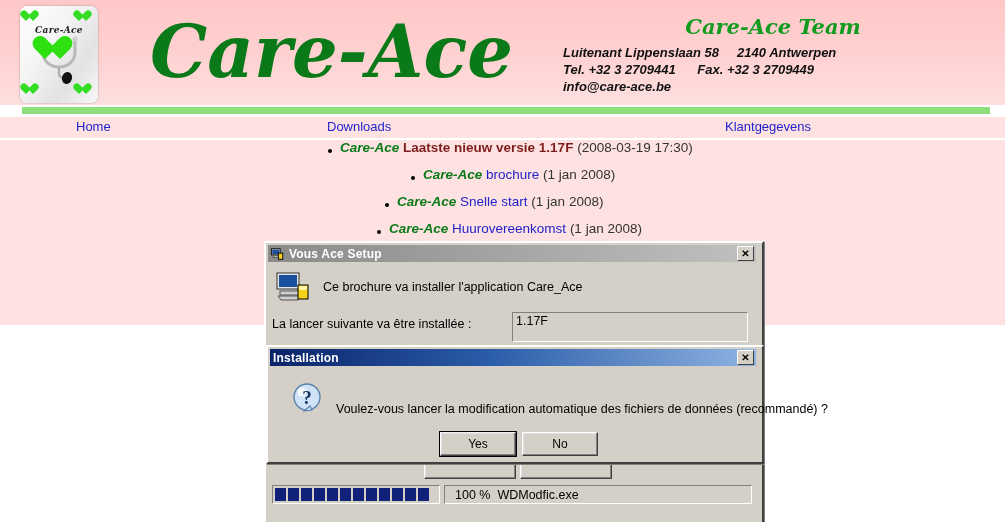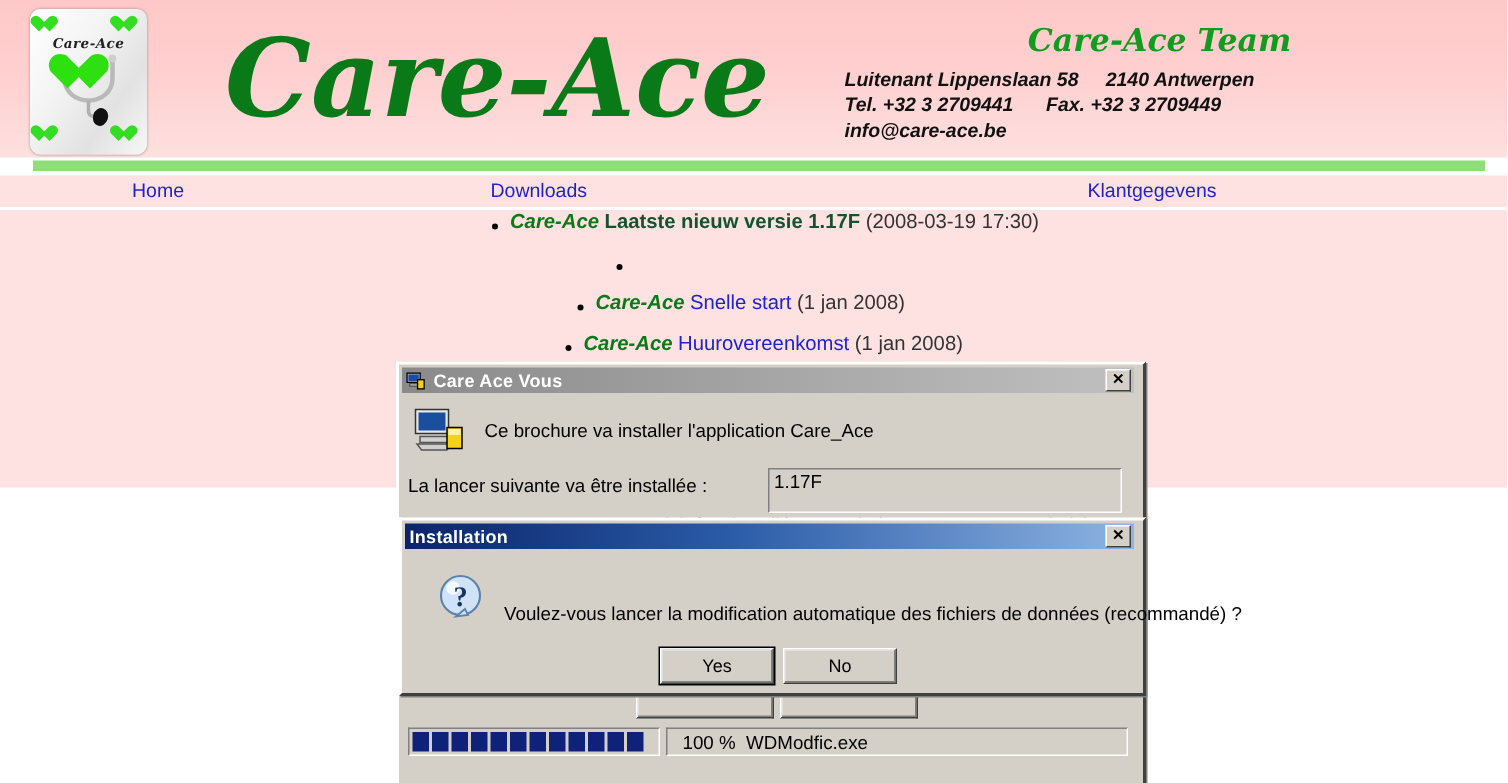--- a/index.html
+++ b/index.html
@@ -72,33 +72,33 @@
 
   .navband{
     position:absolute;left:0;top:117px;width:1005px;height:21px;
     background:#fde2e1;
   }
   .navrow{position:absolute;left:0;top:0;width:1005px;height:21px;}
   .navlink{
     position:absolute;top:2px;font-size:13px;color:#2222cc;text-decoration:none;
     cursor:pointer;
   }
-  .nav0{left:88px;text-align:center;} .nav1{left:327px;} .nav2{left:725px;}
+  .nav0{left:76px;text-align:center;} .nav1{left:327px;} .nav2{left:725px;}
 
   .content{
     position:absolute;left:0;top:140px;width:1005px;height:185px;
     background:#fde2e1;
   }
   .bullets{position:absolute;left:0;top:0;width:1005px;}
   .bline{position:relative;height:27px;font-size:13.5px;color:#111;white-space:nowrap;}
   .bline .bul{position:absolute;width:4px;height:4px;border-radius:50%;background:#000;top:9px;}
   .bline .txt{position:absolute;top:0;}
   .ca{color:#0a7a18;font-weight:bold;font-style:italic;}
   .lk{color:#2222cc;}
-  .lkb{color:#14532d;font-weight:bold;}
+  .lkb{color:#7f1d1d;font-weight:bold;}
   .dt{color:#333;}
   .b0 .bul{left:328px;} .b0 .txt{left:340px;}
   .b1 .bul{left:411px;} .b1 .txt{left:423px;}
   .b2 .bul{left:385px;} .b2 .txt{left:397px;}
   .b3 .bul{left:377px;} .b3 .txt{left:389px;}
 
   
   .win{
     position:absolute;
     background:#d4d0c8;
@@ -247,20 +247,25 @@
       <div class="bline b0">
         <span class="bul"></span>
         <span class="txt">
           <span class="ca">Care-Ace</span>
           <span class="lkb">Laatste nieuw versie 1.17F</span>
           <span class="dt">(2008-03-19 17:30)</span>
         </span>
       </div>
       <div class="bline b1">
         <span class="bul"></span>
+        <span class="txt">
+          <span class="ca">Care-Ace</span>
+          <span class="lk">brochure</span>
+          <span class="dt">(1 jan 2008)</span>
+        </span>
       </div>
       <div class="bline b2">
         <span class="bul"></span>
         <span class="txt">
           <span class="ca">Care-Ace</span>
           <span class="lk">Snelle start</span>
           <span class="dt">(1 jan 2008)</span>
         </span>
       </div>
       <div class="bline b3">
@@ -276,21 +281,21 @@
 </div>
 
 <div class="win" id="setupwin">
   <div class="tbar">
     <svg class="tbar-ico" viewBox="0 0 16 16">
       <rect x="1" y="2" width="10" height="7" fill="#d4d0c8" stroke="#000"></rect>
       <rect x="2" y="3" width="8" height="5" fill="#1a4fa0"></rect>
       <rect x="3" y="10" width="7" height="2" fill="#bdbdbd" stroke="#555"></rect>
       <rect x="9" y="7" width="5" height="7" fill="#f4d21a" stroke="#000"></rect>
     </svg>
-    <span class="tbar-txt">Care Ace Vous</span>
+    <span class="tbar-txt">Vous Ace Setup</span>
     <span class="tbtn">✕</span>
   </div>
 
   <div class="setup-body">
     <svg class="pc-ico" viewBox="0 0 34 30">
       <rect x="1" y="1" width="22" height="16" fill="#e8e8e8" stroke="#333"></rect>
       <rect x="3" y="3" width="18" height="12" fill="#1a4fa0"></rect>
       <rect x="4" y="19" width="19" height="4" fill="#d0d0d0" stroke="#555"></rect>
       <path d="M2 24 L25 24 L22 28 L5 28 Z" fill="#cfcfcf" stroke="#555"></path>
       <rect x="22" y="13" width="10" height="14" fill="#f4d21a" stroke="#000"></rect>

